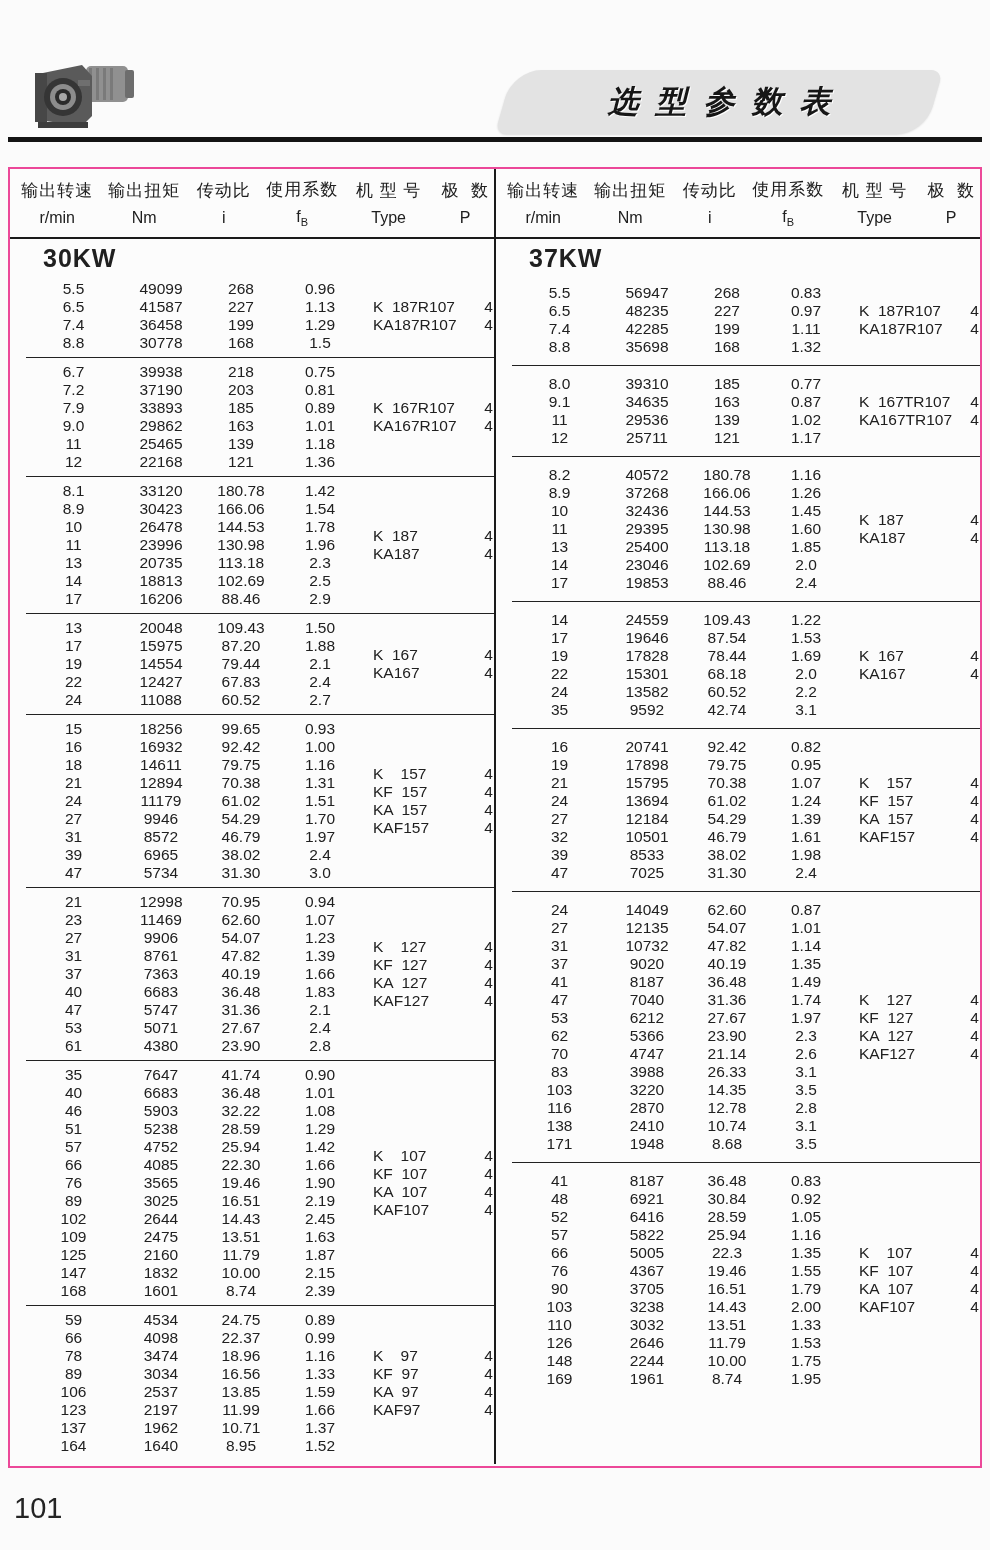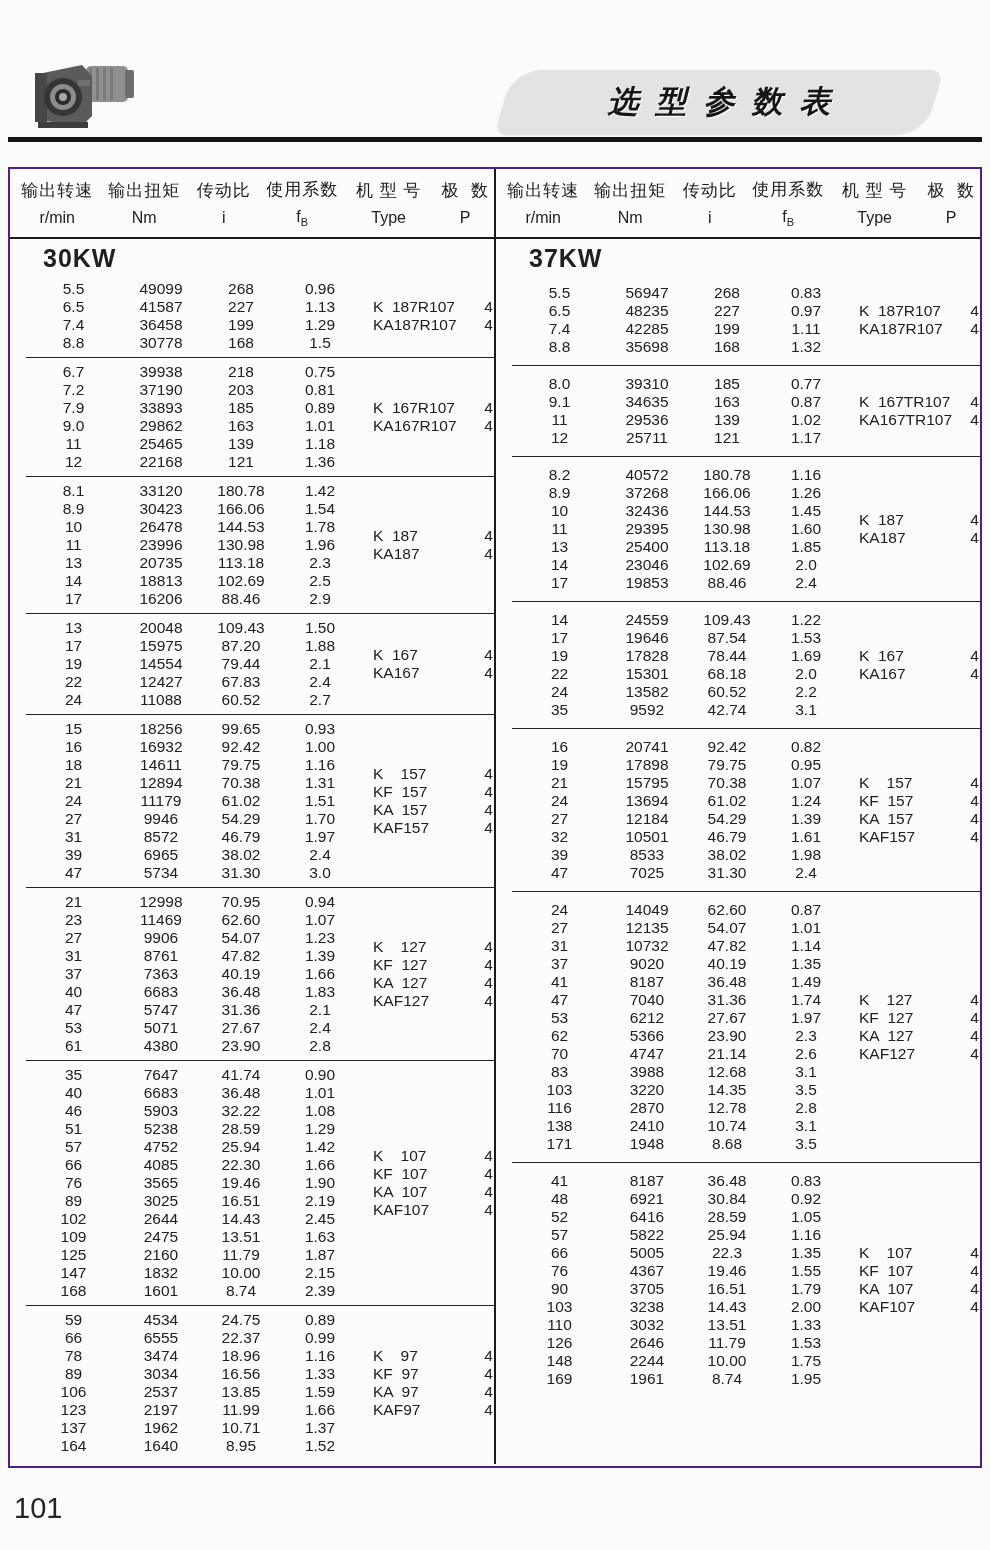--- a/index.html
+++ b/index.html
@@ -27,21 +27,21 @@
     letter-spacing:17px;padding-left:17px;color:#161616;
     text-shadow:1px 1px 0 #fff;
   }
 
   
   .top-rule{position:absolute;left:8px;top:137px;width:974px;height:5px;background:#141414;}
 
   
   .ptable{
     position:absolute;left:8px;top:167px;width:974px;height:1301px;
-    box-sizing:border-box;border:2px solid #4c1d95;background:#fcfcfc;
+    box-sizing:border-box;border:2px solid #ec4899;background:#fcfcfc;
   }
   .thead{display:flex;height:70px;border-bottom:2px solid #1a1a1a;box-sizing:border-box;}
   .thead-half{flex:1 1 0;min-width:0;display:flex;box-sizing:border-box;}
   .thead-half:first-child{border-right:2px solid #1a1a1a;}
   .hcol{display:flex;flex-direction:column;align-items:center;justify-content:center;box-sizing:border-box;}
   .hcn{font-size:17px;letter-spacing:1px;white-space:pre;}
   .hunit{font-size:16px;margin-top:7px;}
   .hunit sub{font-size:11px;}
   .w1{width:95px}.w2{width:80px}.w3{width:80px}.w4{width:78px}.w5{width:96px}.w6{width:58px}
 
@@ -583,21 +583,21 @@
           </div>
           <div class="block">
             <div class="drow">
               <div class="cell c1">59</div>
               <div class="cell c2">4534</div>
               <div class="cell c3">24.75</div>
               <div class="cell c4">0.89</div>
             </div>
             <div class="drow">
               <div class="cell c1">66</div>
-              <div class="cell c2">6555</div>
+              <div class="cell c2">4098</div>
               <div class="cell c3">22.37</div>
               <div class="cell c4">0.99</div>
             </div>
             <div class="drow">
               <div class="cell c1">78</div>
               <div class="cell c2">3474</div>
               <div class="cell c3">18.96</div>
               <div class="cell c4">1.16</div>
             </div>
             <div class="drow">
@@ -945,21 +945,21 @@
             </div>
             <div class="drow">
               <div class="cell c1">70</div>
               <div class="cell c2">4747</div>
               <div class="cell c3">21.14</div>
               <div class="cell c4">2.6</div>
             </div>
             <div class="drow">
               <div class="cell c1">83</div>
               <div class="cell c2">3988</div>
-              <div class="cell c3">12.68</div>
+              <div class="cell c3">26.33</div>
               <div class="cell c4">3.1</div>
             </div>
             <div class="drow">
               <div class="cell c1">103</div>
               <div class="cell c2">3220</div>
               <div class="cell c3">14.35</div>
               <div class="cell c4">3.5</div>
             </div>
             <div class="drow">
               <div class="cell c1">116</div>

